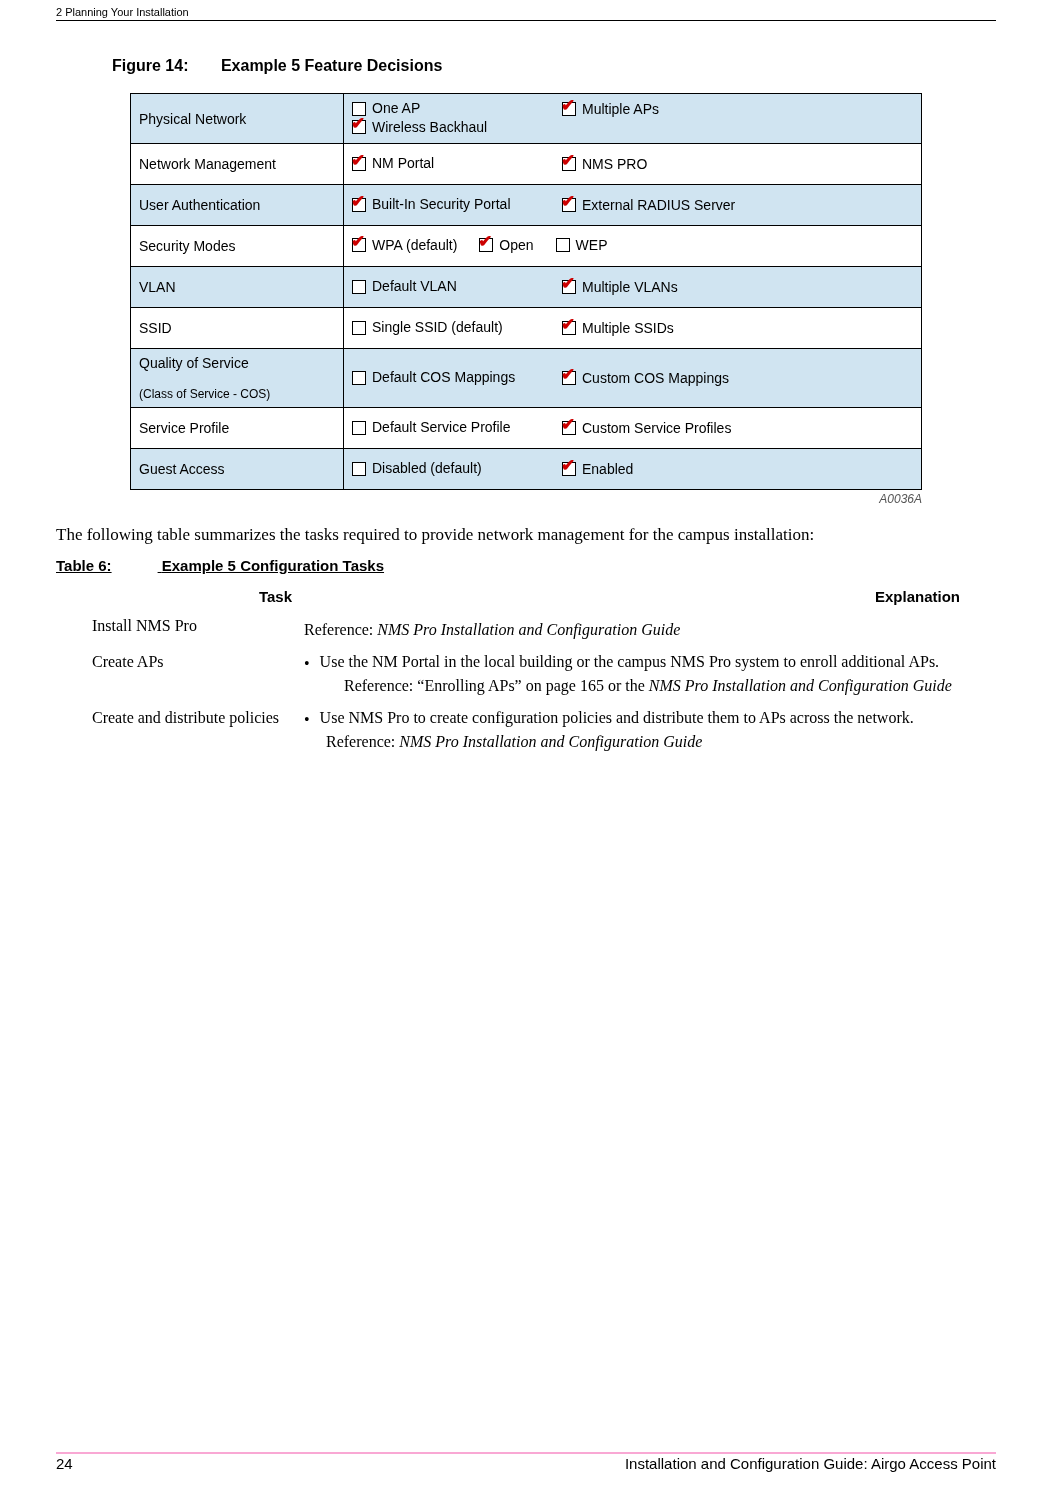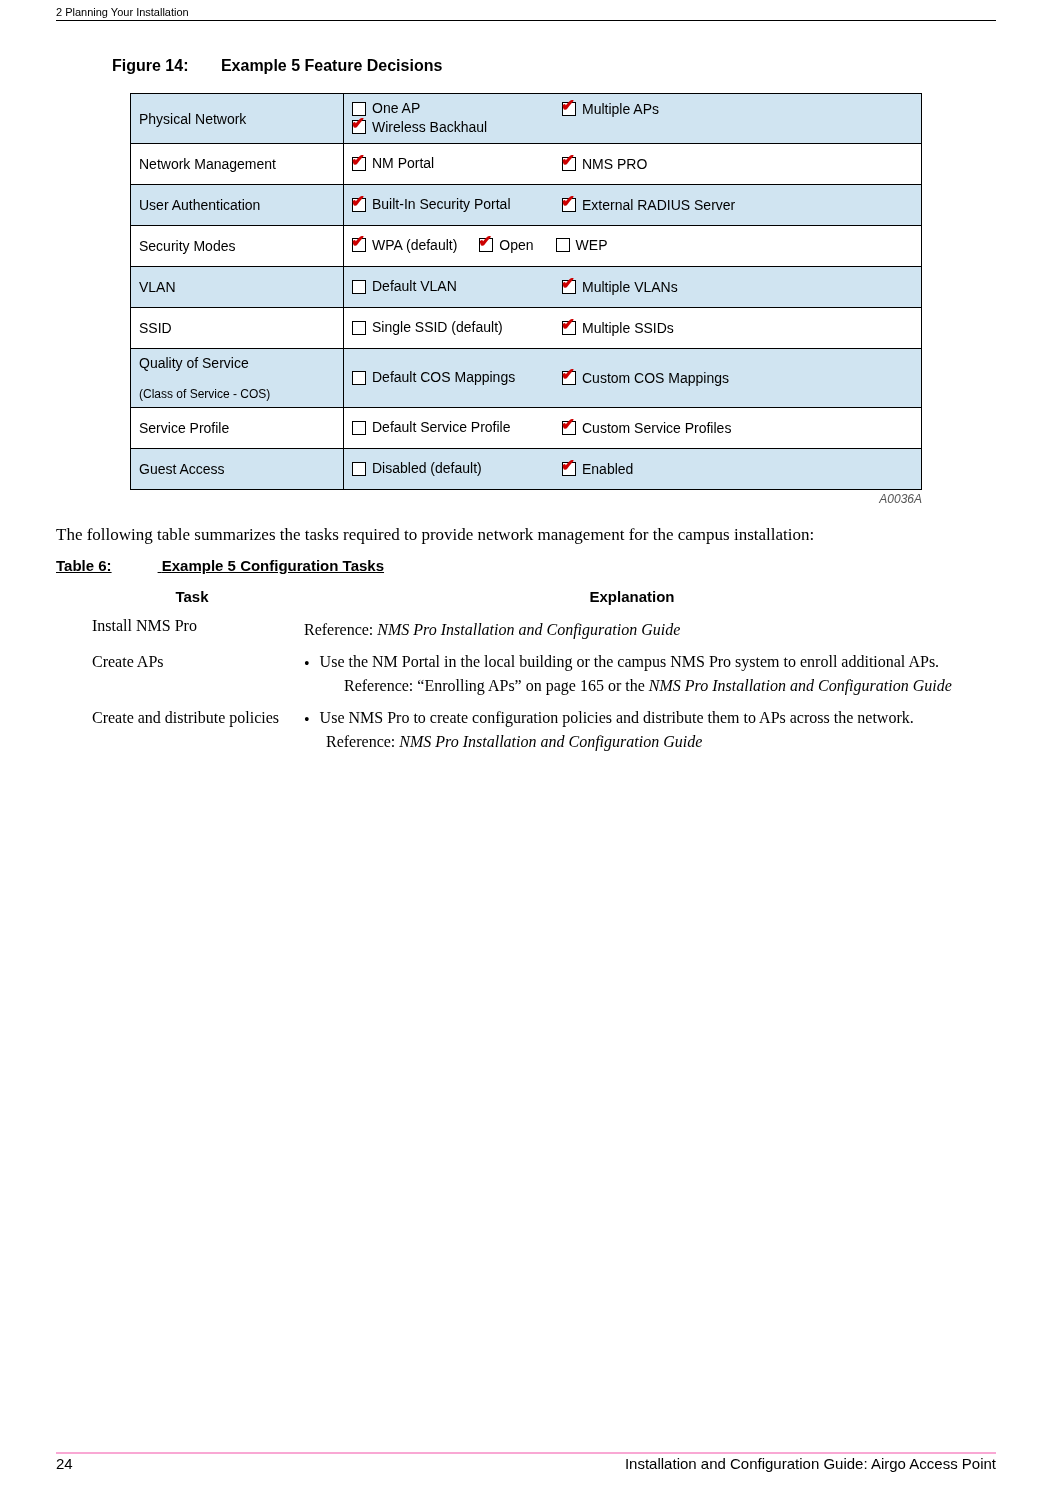--- a/index.html
+++ b/index.html
@@ -90,21 +90,21 @@
     text-decoration: underline;
   }
   .table-caption .tabnum { padding-right: 46px; }
   .task-table {
     width: 880px;
     margin-left: 30px;
     border-collapse: collapse;
     font-size: 16px;
   }
   .task-table th {
-    text-align: center;
+    text-align: right;
     font-family: Arial, Helvetica, sans-serif;
     font-weight: bold;
     font-size: 15px;
     padding: 4px 6px 8px 6px;
     vertical-align: top;
   }
   .task-table td {
     padding: 4px 6px 10px 6px;
     vertical-align: top;
   }

